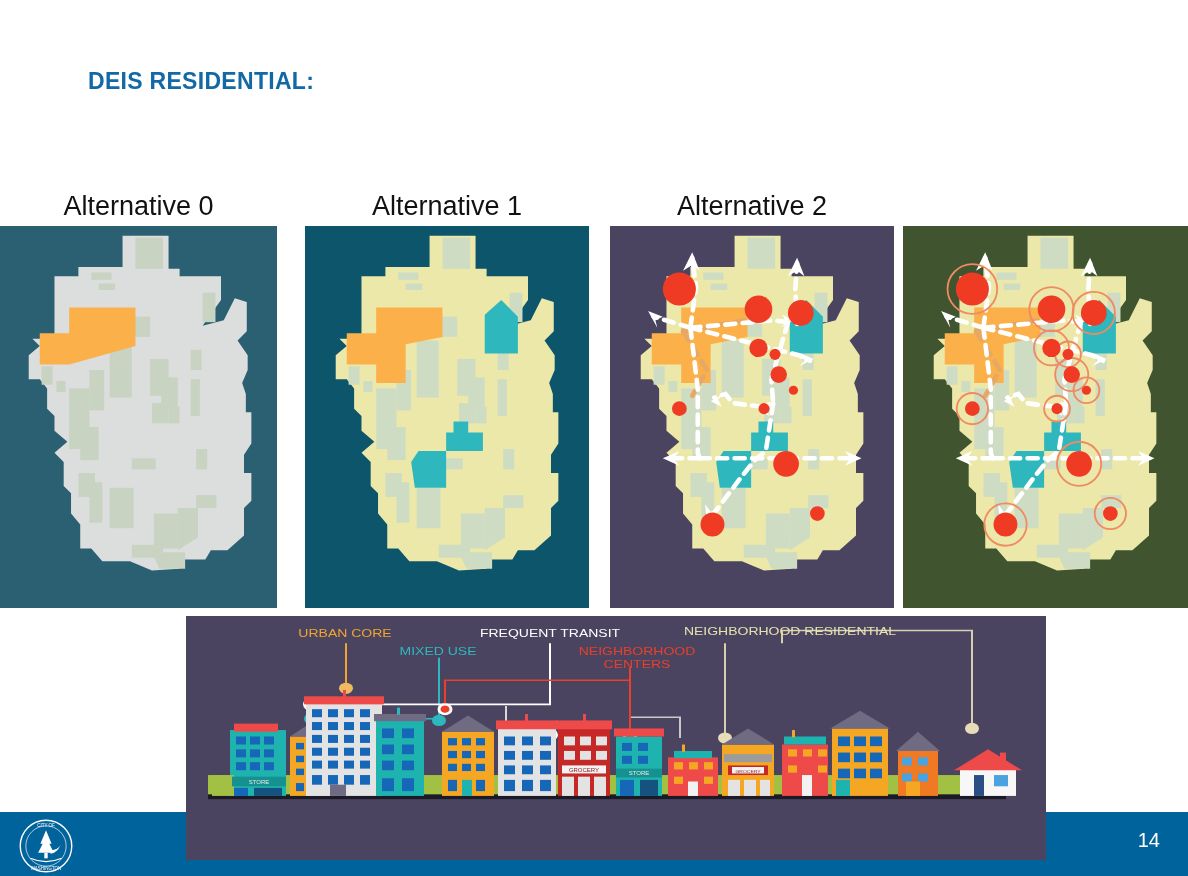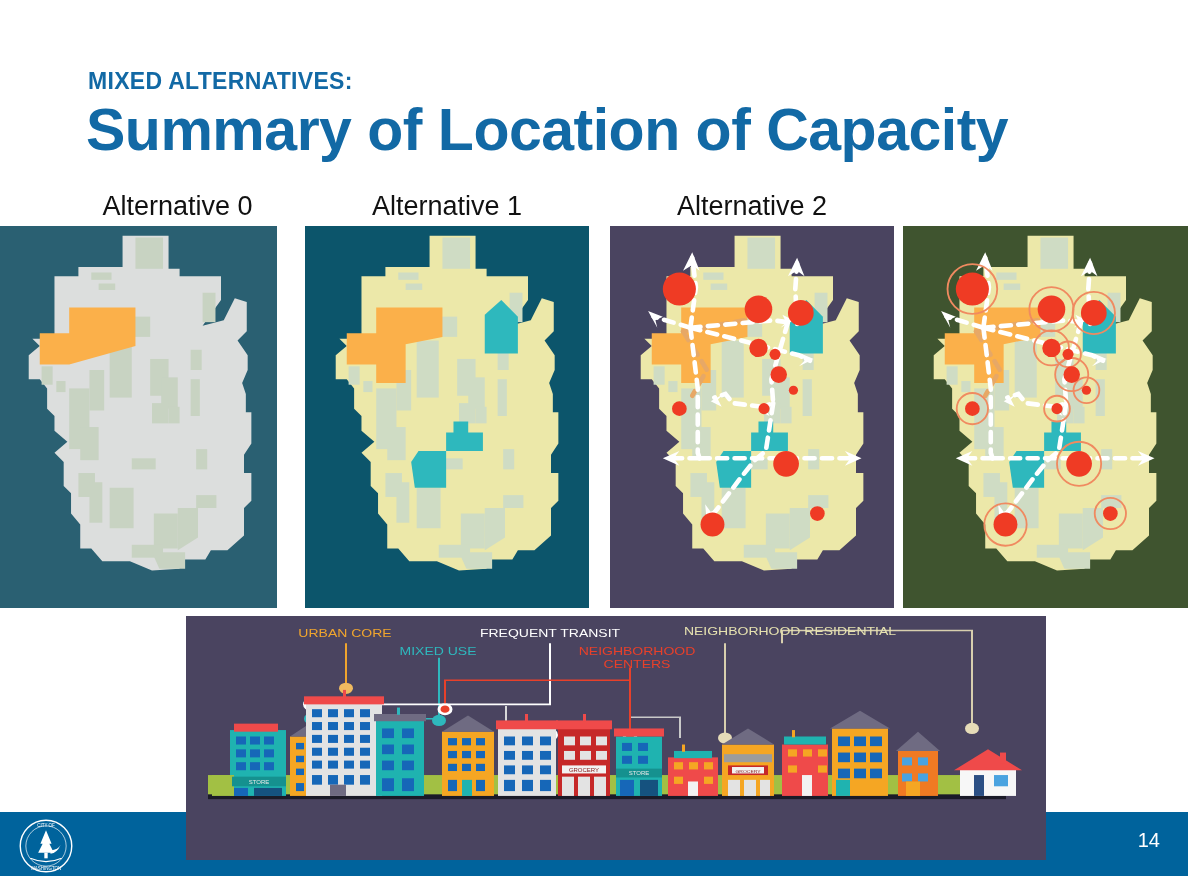--- a/index.html
+++ b/index.html
@@ -52,24 +52,23 @@
   .legend-over-footer{
     position:absolute;left:186px;top:812px;width:860px;height:48px;
     background:#4a4460;
   }
 </style>
 </head>
 <body>
 
 <div class="slide">
 
-  <div class="eyebrow">MIXED ALTERNATIVES:</div>
-  <div class="title">Summary of Location of Capacity</div>
-
-  <div class="alt-head" style="left:0px;width:277px;padding-left:39px;">Alternative 0</div>
+  <div class="eyebrow">DEIS RESIDENTIAL:</div>
+
+  <div class="alt-head" style="left:0px;width:277px;">Alternative 0</div>
   <div class="alt-head" style="left:305px;width:284px;">Alternative 1</div>
   <div class="alt-head" style="left:610px;width:284px;">Alternative 2</div>
 
   <div class="panel" style="left:0px;width:277px;">
     <svg viewBox="0 0 277 382" preserveAspectRatio="none">
       <rect x="0" y="0" width="277" height="382" fill="#2a6072"></rect>
       <g transform="translate(14,6) scale(0.92)">
         <path fill="#dcdedd" d="M118,4 L168,4 L168,40 L180,40 L180,48 L225,48 L225,74 L205,102 L228,96 L240,72 L253,76 L253,108 L243,118 L254,134 L254,150 L248,164 L252,176 L252,196 L258,196 L258,230 L250,242 L250,262 L258,262 L258,292 L250,300 L250,330 L232,346 L214,346 L208,356 L180,356 L180,366 L150,368 L126,358 L96,358 L84,344 L72,344 L72,318 L62,306 L62,284 L54,276 L54,250 L44,240 L58,228 L44,216 L44,200 L36,192 L36,170 L28,160 L16,160 L16,134 L28,124 L20,116 L44,116 L44,48 L70,48 L70,38 L118,38 Z"></path>
         <g fill="#c8d3c2">
           <rect x="132" y="6" width="30" height="34"></rect>

